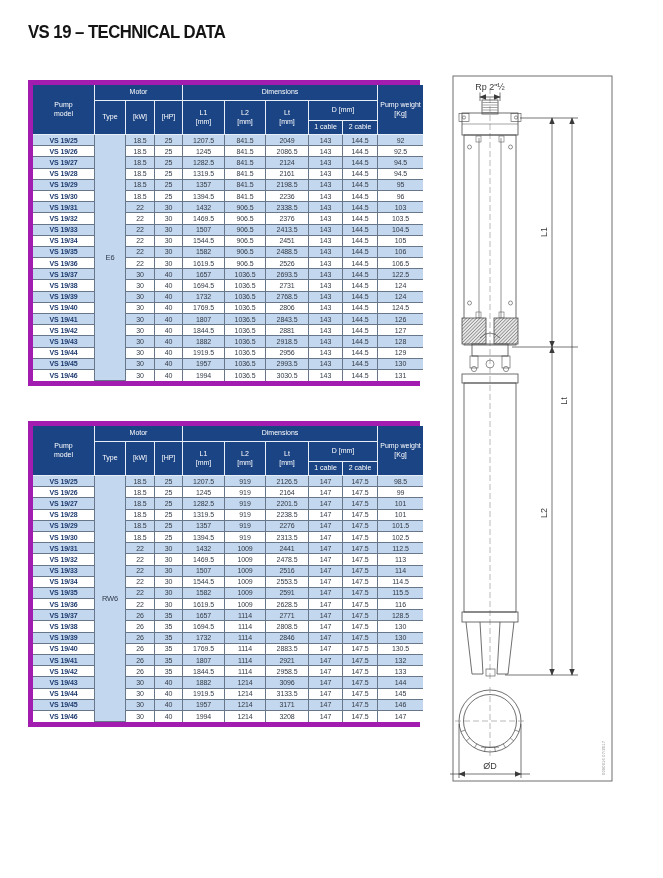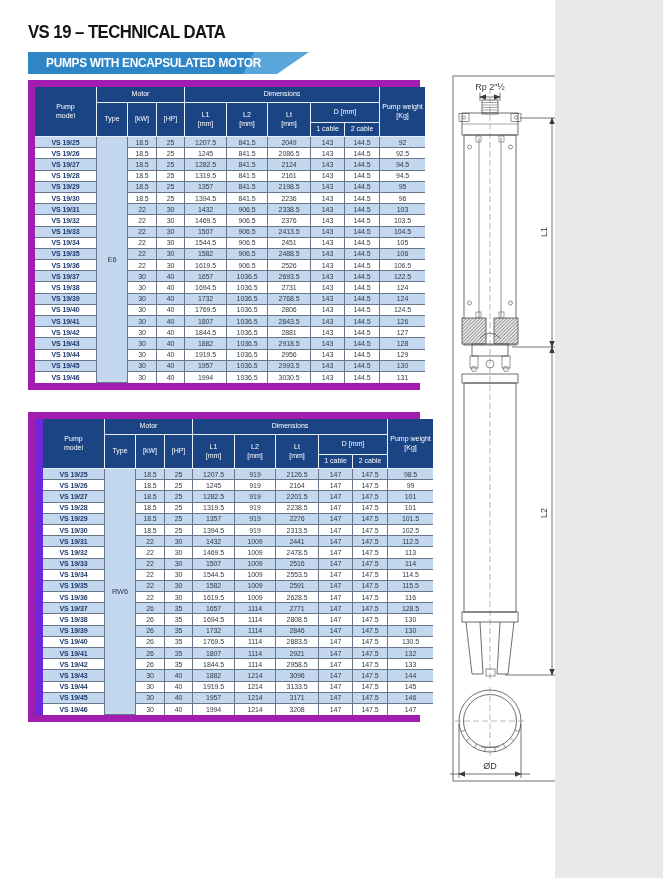--- a/index.html
+++ b/index.html
@@ -1,18 +1,18 @@
 <!DOCTYPE html>
 <html style="--header_navy: #1b4484; --row_alt: #c3d7ee; --band_blue: #2e86c6; --tail_blue: #5aa5da; --model_navy: #1d3a6e; --text_dark: #333a45;"><head>
 <meta charset="utf-8">
 <style>
   * { box-sizing: border-box; }
   html,body { margin:0; padding:0; background:#e9e9e9; }
   #page {
-    position:relative; width:555px; height:878px; background:#fff;
+    position:relative; width:663px; height:878px; background:#fff;
     font-family:"Liberation Sans", sans-serif; overflow:hidden;
   }
   
   .page-title {
     position:absolute; left:28px; top:21px;
     font-size:19px; font-weight:bold; color:#141414;
     letter-spacing:-0.6px; transform:scaleX(0.88); transform-origin:left center;
     white-space:nowrap;
   }
   
@@ -31,24 +31,24 @@
     position:absolute; left:18px; top:3.5px; color:#fff;
     font-size:12.5px; font-weight:bold; letter-spacing:-0.3px;
     transform:scaleX(0.95); transform-origin:left center; white-space:nowrap;
   }
   #banner-1 { top:52px; }
   #banner-2 { top:393px; }
 
   
   .table-frame {
     position:absolute; left:28px; width:392px;
-    border:7px solid #a21caf; background:#6d28d9;
+    border:5px solid #a21caf; background:#0369a1;
   }
   #table-frame-1 { top:80px; }
-  #table-frame-2 { top:412px;padding-left:8px; }
+  #table-frame-2 { top:421px; }
   table.data-table {
     border-collapse:separate; border-spacing:0; table-layout:fixed;
     width:390px; font-size:7px; color:var(--text_dark);
   }
   table.data-table th {
     background:var(--header_navy); color:#fff; font-weight:normal;
     border-right:1px solid #e8eef7; border-bottom:1px solid #e8eef7;
     text-align:center; vertical-align:middle; padding:0;
     font-size:7px; white-space:pre-line; line-height:1.25;
   }
@@ -72,25 +72,20 @@
   .dim-label { font-size:9px; fill:#3a3a3a; }
   .small-code { font-size:4px; fill:#8d8d8d; letter-spacing:0.2px; }
 </style>
 </head>
 <body>
 
 <div id="page">
 
   <div class="page-title">VS 19 – TECHNICAL DATA</div>
 
-  <div class="banner" id="banner-1">
-    <div class="tail"></div>
-    <div class="band"></div>
-    <div class="label">PUMPS WITH ENCAPSULATED MOTOR</div>
-  </div>
 
   <div class="table-frame" id="table-frame-1">
     <table class="data-table">
       <colgroup>
         <col style="width:62px">
           <col style="width:31px">
           <col style="width:29px">
           <col style="width:28px">
         <col style="width:42px">
           <col style="width:41px">

